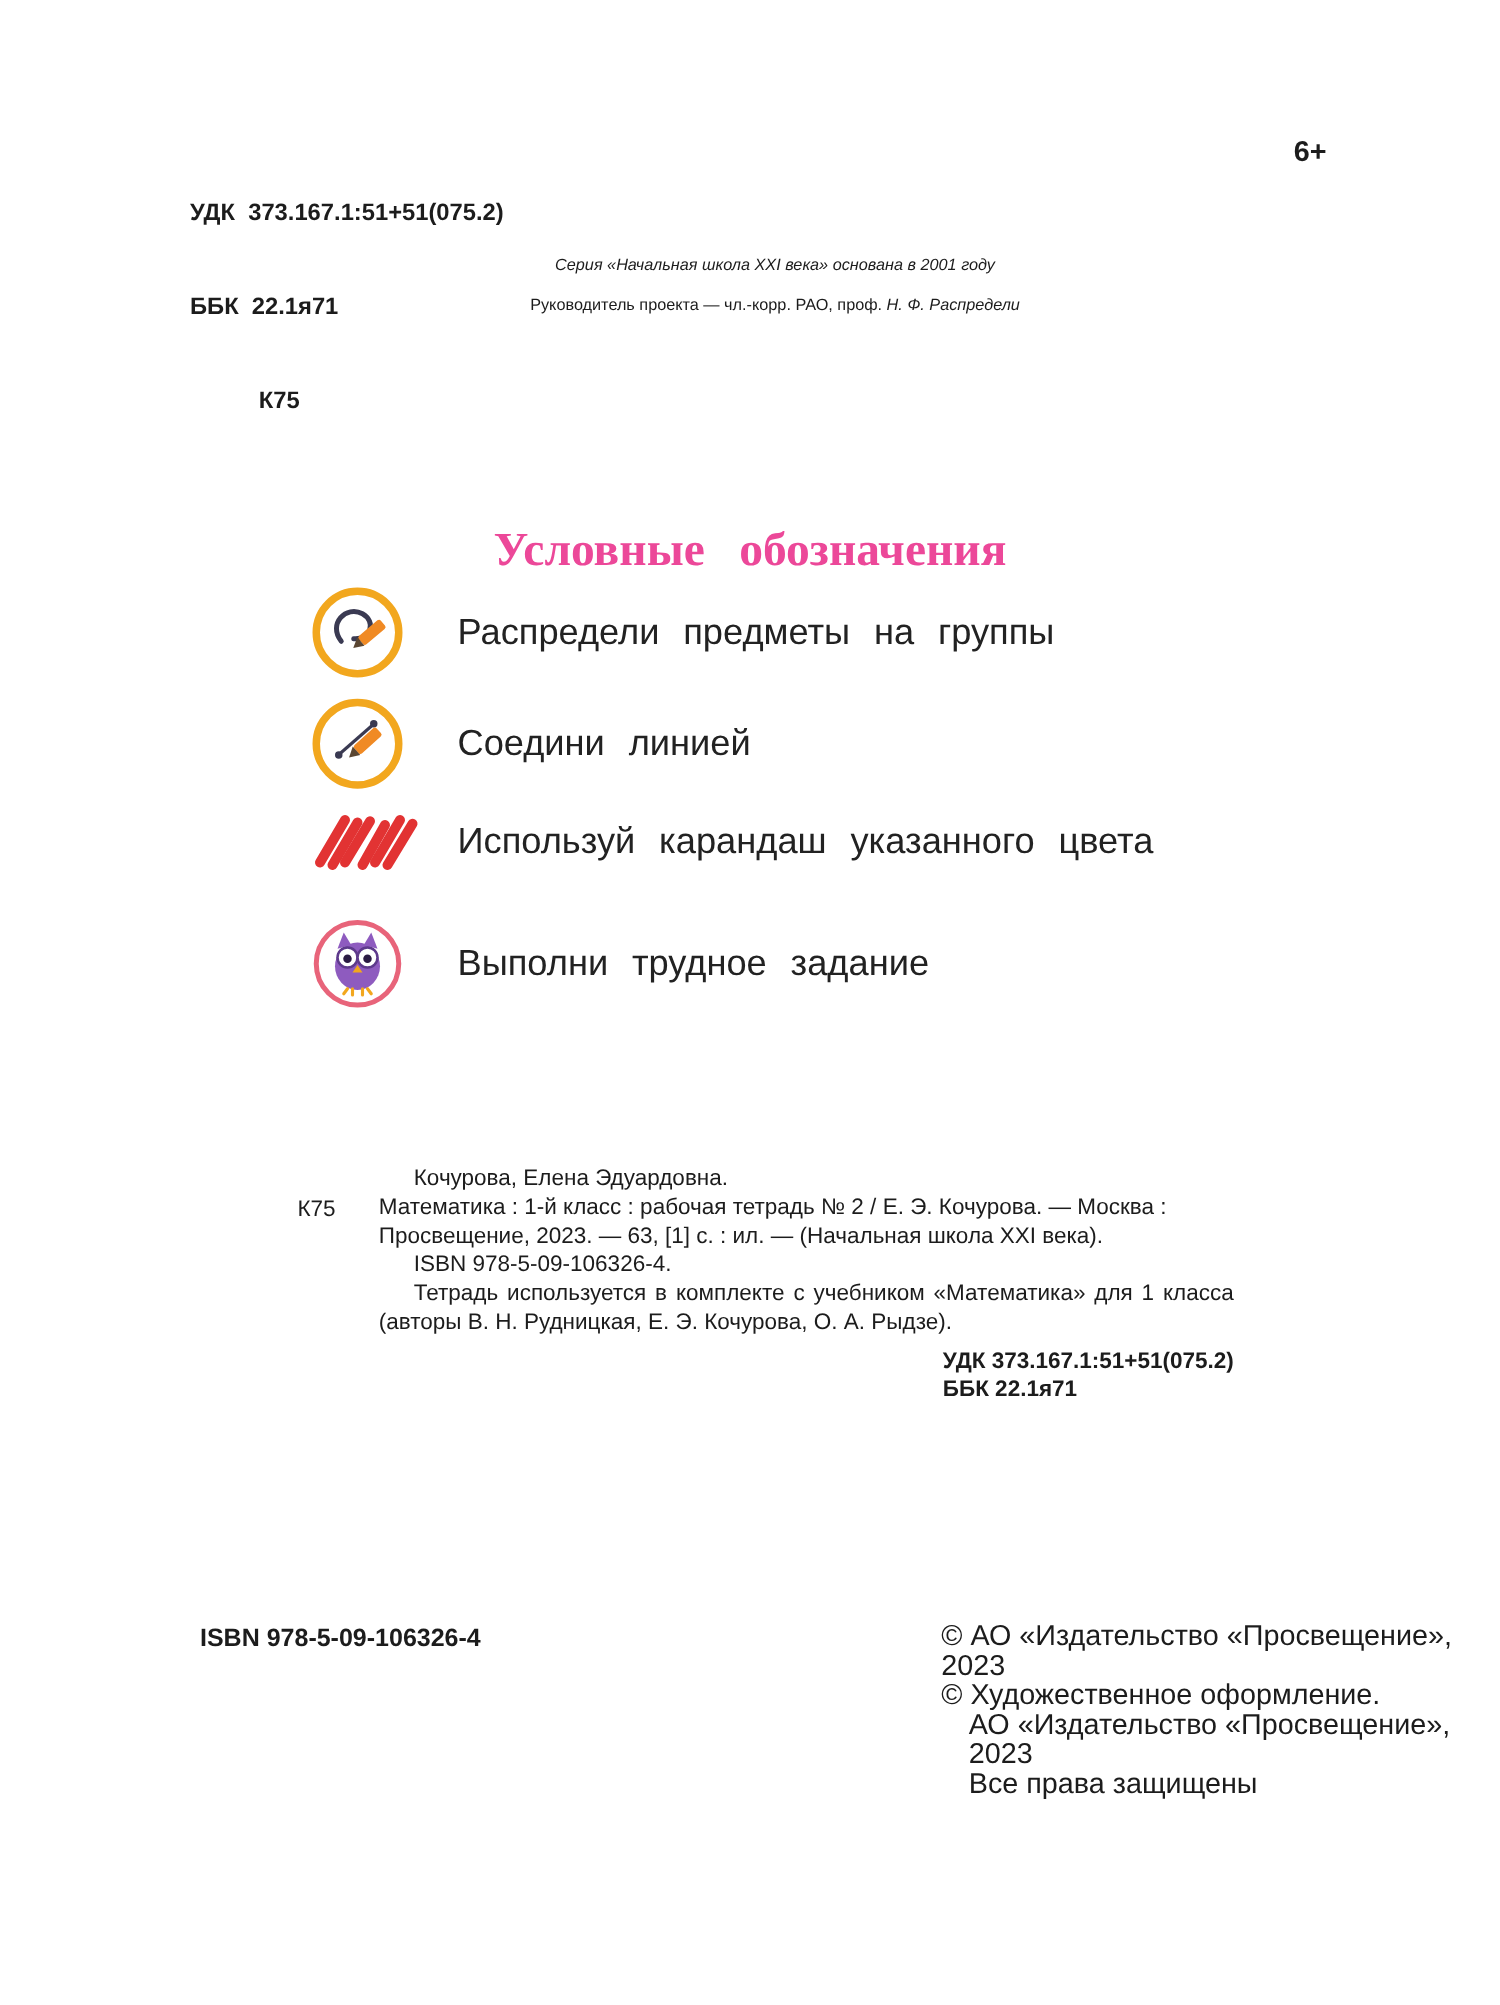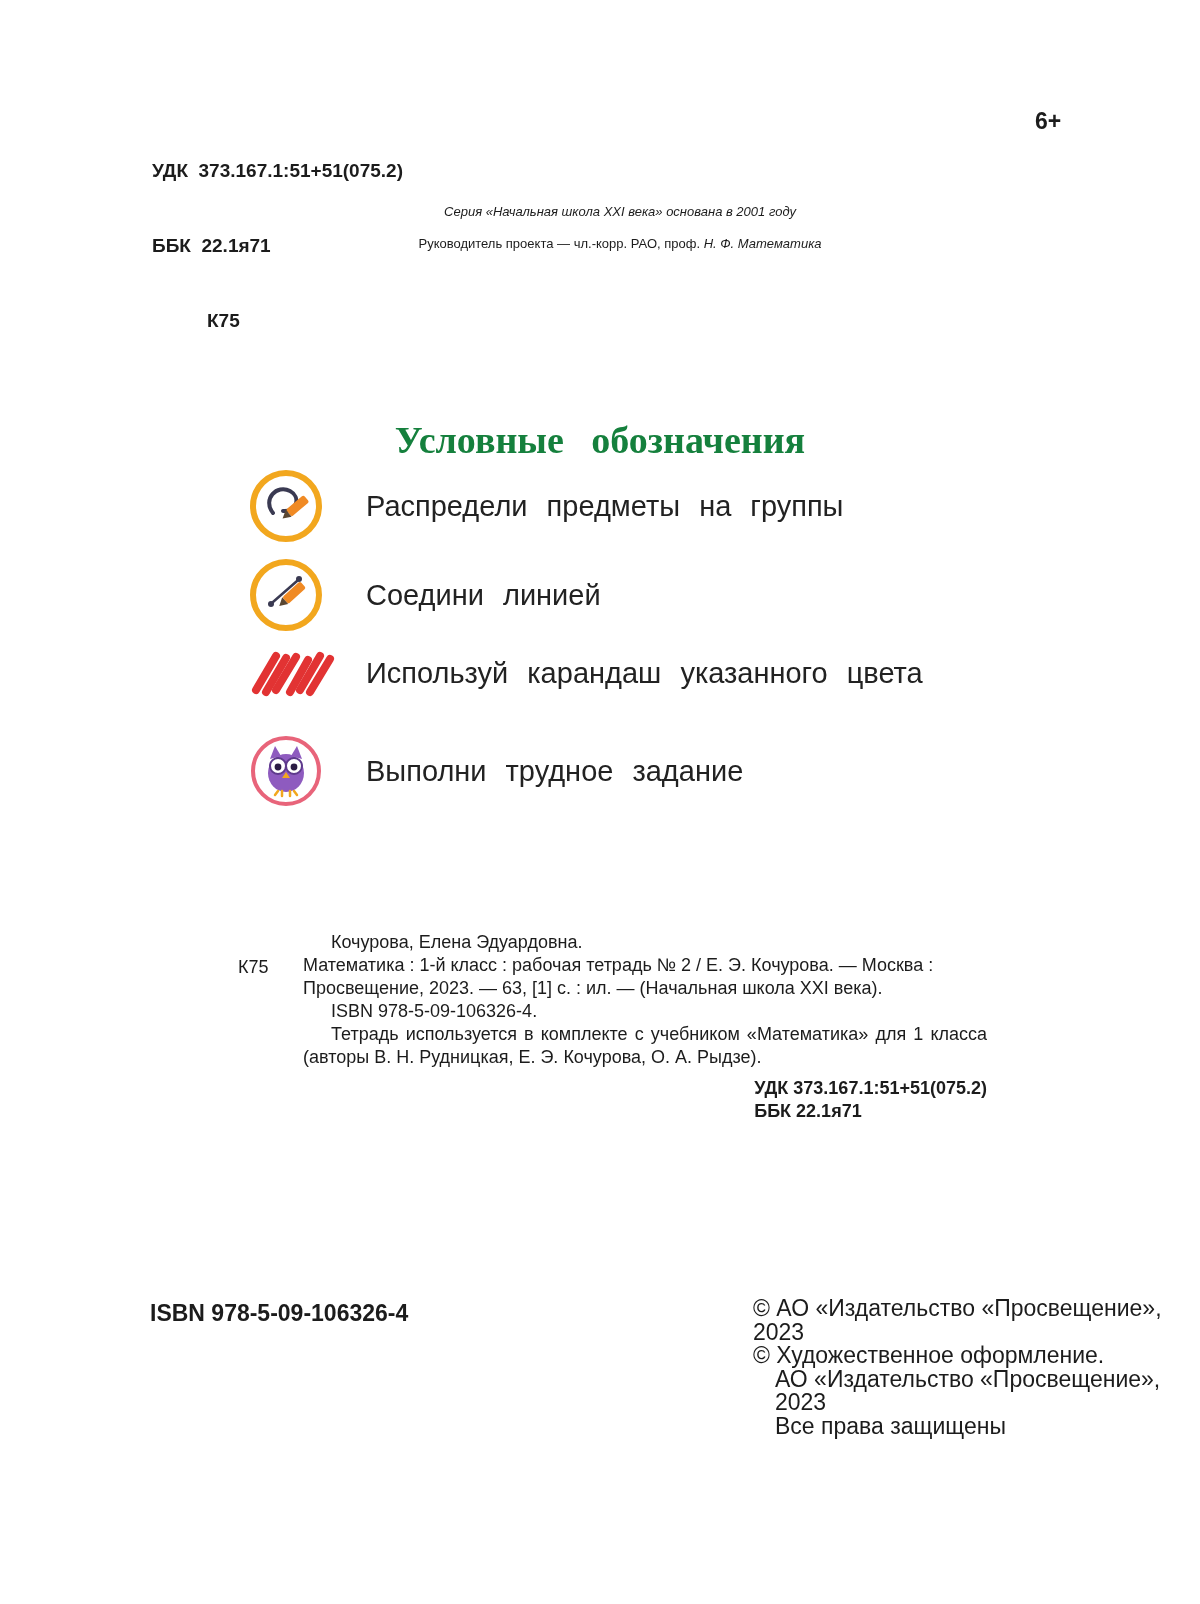--- a/index.html
+++ b/index.html
@@ -29,21 +29,21 @@
     text-align:center; font-size:13px; line-height:32px;
   }
   .series-line{font-style:italic;}
   .lead-name{font-style:italic;}
   
   .legend-title{
     position:absolute; left:0; top:418px; width:1200px;
     text-align:center;
     font-family:"Liberation Serif", serif;
     font-weight:bold; font-size:38px; word-spacing:18px;
-    color:#15803d;
+    color:#ec4899;
   }
   .legend-row{
     position:absolute; left:248px;
     display:flex; align-items:center;
   }
   .icon-wrap{
     width:94px; display:flex; align-items:center; justify-content:flex-start;
     flex:0 0 94px;
   }
   .legend-label{
@@ -62,22 +62,22 @@
   .bib p{margin:0;}
   .bib .author{font-weight:normal; text-indent:28px;}
   .bib .isbn-line{text-indent:28px;}
   .bib .ann{text-indent:28px; text-align:justify;}
   .bib-codes{
     margin-top:8px; font-weight:bold; line-height:23px;
     width:fit-content; margin-left:auto; margin-right:0;
   }
   
   .footer-isbn{
-    position:absolute; left:150px; top:1300px;
-    font-weight:bold; font-size:23px;
+    position:absolute; left:160px; top:1300px;
+    font-weight:bold; font-size:20px;
   }
   .footer-copy{
     position:absolute; left:753px; top:1297px;
     font-size:23px; line-height:23.5px;
   }
   .footer-copy .ind{padding-left:22px;}
 </style>
 </head>
 <body>
 
@@ -86,21 +86,21 @@
   <div class="meta-top">
     <div>УДК  373.167.1:51+51(075.2)</div>
     <div>ББК  22.1я71</div>
     <div class="k75">К75</div>
   </div>
 
   <div class="age-badge">6+</div>
 
   <div class="series-wrap">
     <div class="series-line">Серия «Начальная школа XXI века» основана в 2001 году</div>
-    <div><span>Руководитель проекта — чл.-корр. РАО, проф. </span><span class="lead-name">Н. Ф. Математика</span></div>
+    <div><span>Руководитель проекта — чл.-корр. РАО, проф. </span><span class="lead-name">Н. Ф. Распредели</span></div>
   </div>
 
   <div class="legend-title">Условные обозначения</div>
 
   <div class="legend-row" style="top:557px;">
     <span class="icon-wrap">
       <svg width="76" height="76" viewBox="0 0 76 76">
         <circle cx="38" cy="38" r="33" fill="#ffffff" stroke="#f2a71e" stroke-width="6"></circle>
         <circle cx="23" cy="47" r="3" fill="#3a3a52"></circle>
         <circle cx="51" cy="22" r="3" fill="#3a3a52"></circle>

